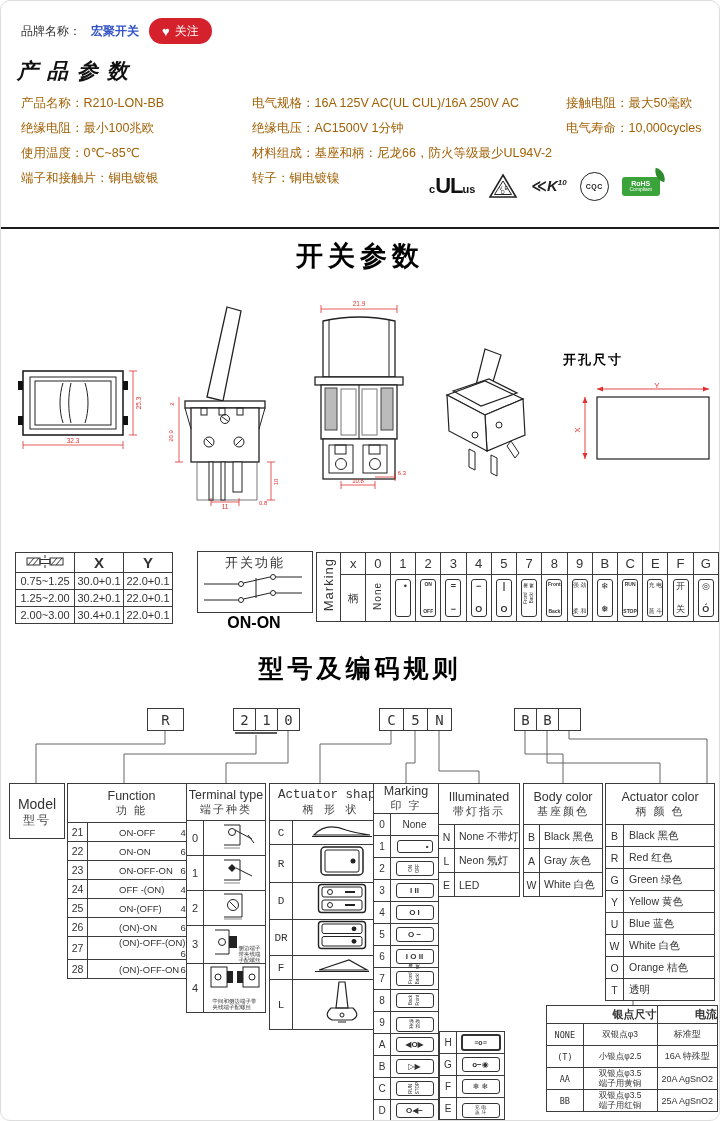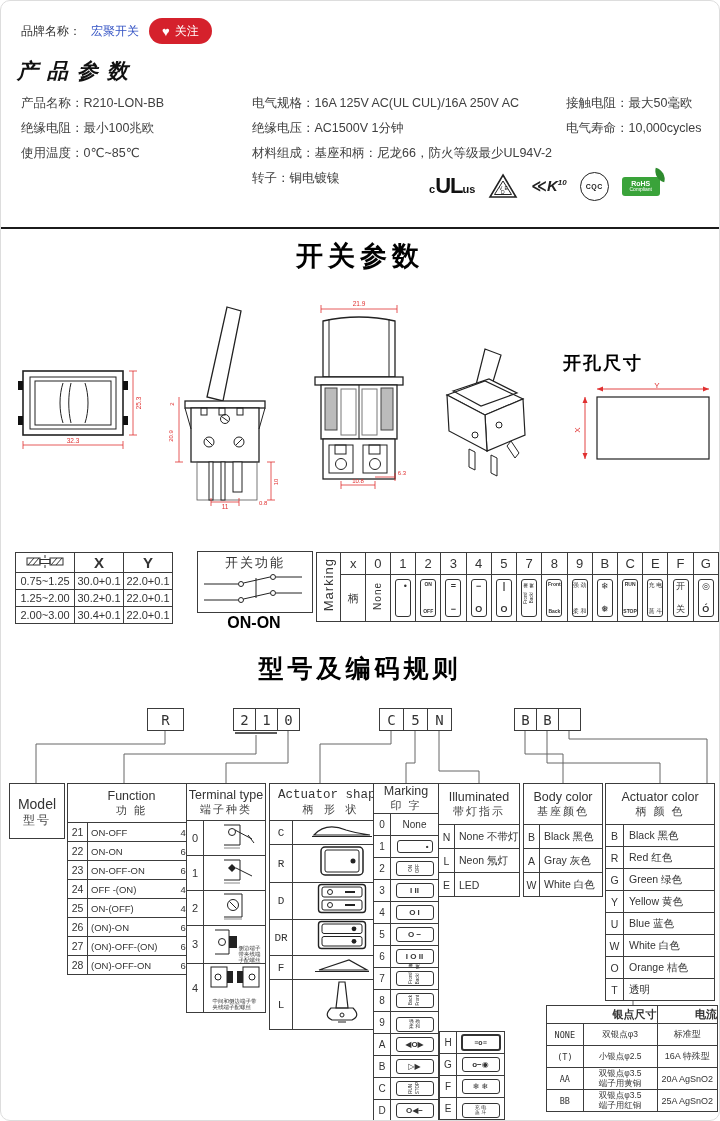--- a/index.html
+++ b/index.html
@@ -1,27 +1,27 @@
 <!DOCTYPE html>
 <html><head>
 <meta charset="utf-8">
 <style>
   html,body{margin:0;padding:0;background:#fff;}
   body{font-family:"Liberation Sans","DejaVu Sans",sans-serif;color:#333;}
   .page{position:relative;width:718px;height:1119px;background:#fff;border:1px solid #ddd;border-radius:10px;overflow:hidden;}
 
   
   .brandbar{position:absolute;left:20px;top:17px;display:flex;align-items:center;gap:10px;font-size:12px;}
-  .brand-link{color:#3453c4;font-weight:normal;cursor:pointer;}
+  .brand-link{color:#3453c4;font-weight:bold;cursor:pointer;}
   .follow-btn{background:#d5212c;color:#fff;border-radius:14px;height:26px;padding:0 13px;display:flex;align-items:center;gap:5px;font-size:12px;cursor:pointer;border:none;}
   .follow-btn .heart{font-size:13px;line-height:1;}
 
   
   .sec-title{position:absolute;left:16px;top:56px;font-family:"DejaVu Serif","Liberation Serif",serif;font-style:italic;font-weight:bold;font-size:21px;letter-spacing:9px;color:#111;}
-  .param-col{position:absolute;top:90px;font-size:12.5px;color:#404040;}
+  .param-col{position:absolute;top:90px;font-size:12.5px;color:#a16207;}
   .param-col div{height:25px;line-height:25px;white-space:nowrap;}
   #pcol1{left:20px;}
   #pcol2{left:251px;}
   #pcol3{left:565px;}
 
   
   .certs{position:absolute;left:428px;top:168px;display:flex;align-items:center;gap:13px;height:34px;}
   .cert-ul{font-weight:bold;color:#111;font-size:11px;display:flex;align-items:flex-end;}
   .cert-ul .big{font-size:22px;font-weight:900;line-height:.85;letter-spacing:-1px;}
   .cert-cqc{width:27px;height:27px;border:1.6px solid #222;border-radius:50%;display:flex;align-items:center;justify-content:center;font-size:7px;font-weight:bold;letter-spacing:.4px;color:#222;}
@@ -90,21 +90,21 @@
   .lt .hd .en{font-size:12.5px;}
   .lt .hd .cn{font-size:11px;letter-spacing:2px;color:#444;}
   #model-box{left:8px;top:782px;width:54px;height:54px;border:1px solid #3c3c3c;text-align:center;background:#fff;}
   #model-box .en{font-size:14px;margin-top:12px;}
   #model-box .cn{font-size:12px;letter-spacing:2px;color:#444;}
   #function-table{left:66px;top:782px;width:129px;}
   #function-table .hd{height:38px;}
   #function-table td{height:18px;}
   #function-table .code{width:19px;text-align:center;font-size:10.5px;}
   #function-table .fn{font-size:9.5px;padding:0 3px;}
-  #function-table .fn .nm{float:left;}
+  #function-table .fn .nm{float:left;margin-left:28px;}
   #function-table .fn .pl{float:right;}
   #terminal-table{left:185px;top:782px;width:80px;}
   #terminal-table .hd{height:36px;}
   #terminal-table .code{width:16px;text-align:center;font-size:11px;}
   #terminal-table .ic{text-align:center;vertical-align:middle;}
   .tnote{font-size:5.5px;line-height:6px;white-space:pre-line;text-align:left;display:inline-block;vertical-align:middle;}
   #actuator-table{left:268px;top:782px;width:123px;font-family:Liberation Mono, monospace;}
   #actuator-table .hd{height:36px;}
   #actuator-table .code{width:22px;text-align:center;font-size:11px;}
   #actuator-table .ic{text-align:center;vertical-align:middle;}
@@ -157,20 +157,21 @@
       <span class="heart">♥</span>
       <span>关注</span>
     </button>
   </div>
 
   <div class="sec-title">产品参数</div>
   <div class="param-col" id="pcol1">
       <div>产品名称：R210-LON-BB</div>
       <div>绝缘电阻：最小100兆欧</div>
       <div>使用温度：0℃~85℃</div>
+      <div>端子和接触片：铜电镀银</div>
     </div>
   <div class="param-col" id="pcol2">
       <div>电气规格：16A  125V  AC(UL CUL)/16A 250V  AC</div>
       <div>绝缘电压：AC1500V 1分钟</div>
       <div>材料组成：基座和柄：尼龙66，防火等级最少UL94V-2</div>
       <div>转子：铜电镀镍</div>
     </div>
   <div class="param-col" id="pcol3">
       <div>接触电阻：最大50毫欧</div>
       <div>电气寿命：10,000cycles</div>
@@ -297,21 +298,21 @@
     <path d="M22,52 L60,38 L98,56 L60,72 Z" fill="none" stroke="#222" stroke-width="1.2"></path>
     <path d="M60,72 L98,56 L100,92 L62,108 Z" fill="#fff" stroke="#222" stroke-width="1.2"></path>
     <path d="M22,52 L60,72 L62,108 L24,88 Z" fill="#fff" stroke="#222" stroke-width="1.2"></path>
     <circle cx="74" cy="82" r="3" fill="none" stroke="#222"></circle>
     <circle cx="50" cy="92" r="3" fill="none" stroke="#222"></circle>
     <path d="M44,106 L44,124 L50,127 L50,109 Z" fill="#fff" stroke="#222"></path>
     <path d="M66,112 L66,130 L72,133 L72,115 Z" fill="#fff" stroke="#222"></path>
     <path d="M86,98 L94,110 L90,115 L82,103 Z" fill="#fff" stroke="#222"></path>
   </svg>
 
-  <div class="drw" style="left:562px;top:350px;font-size:18px;font-weight:bold;letter-spacing:2px;color:#000;">开孔尺寸</div>
+  <div class="drw" style="left:562px;top:350px;font-size:13px;font-weight:bold;letter-spacing:2px;color:#000;">开孔尺寸</div>
   <svg class="drw" style="left:552px;top:380px;" width="170" height="92" viewBox="0 0 170 92">
     <rect x="44" y="16" width="112" height="62" fill="none" stroke="#222" stroke-width="1.2"></rect>
     <line x1="44" y1="8" x2="156" y2="8" stroke="#e03030" stroke-width="0.9"></line>
     <polygon points="44,8 50,5.5 50,10.5" fill="#e03030"></polygon>
     <polygon points="156,8 150,5.5 150,10.5" fill="#e03030"></polygon>
     <text x="104" y="6.5" font-size="8" fill="#e03030" text-anchor="middle">Y</text>
     <line x1="32" y1="16" x2="32" y2="78" stroke="#e03030" stroke-width="0.9"></line>
     <polygon points="32,16 29.5,22 34.5,22" fill="#e03030"></polygon>
     <polygon points="32,78 29.5,72 34.5,72" fill="#e03030"></polygon>
     <text x="27" y="49" font-size="8" fill="#e03030" text-anchor="middle" transform="rotate(-90 27 49)">X</text>

